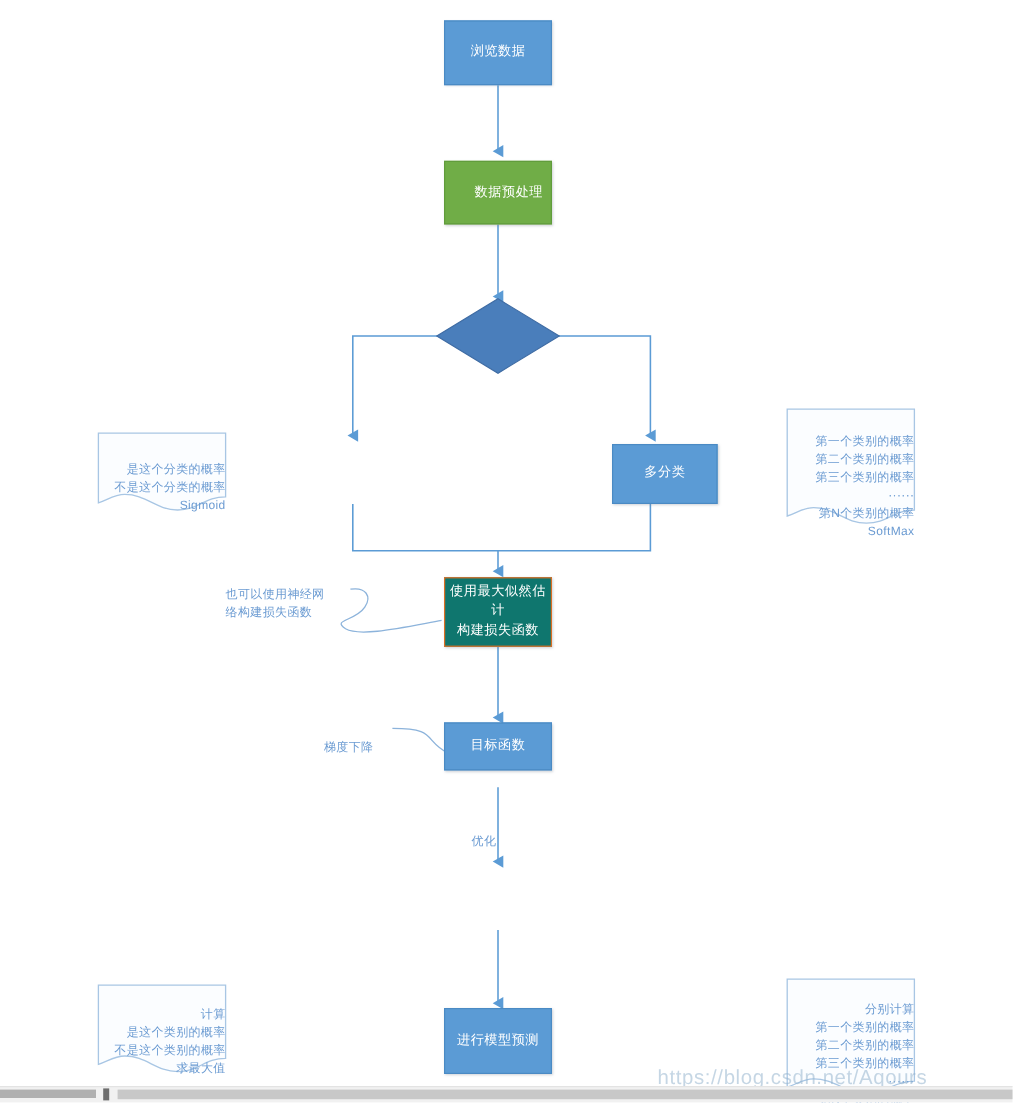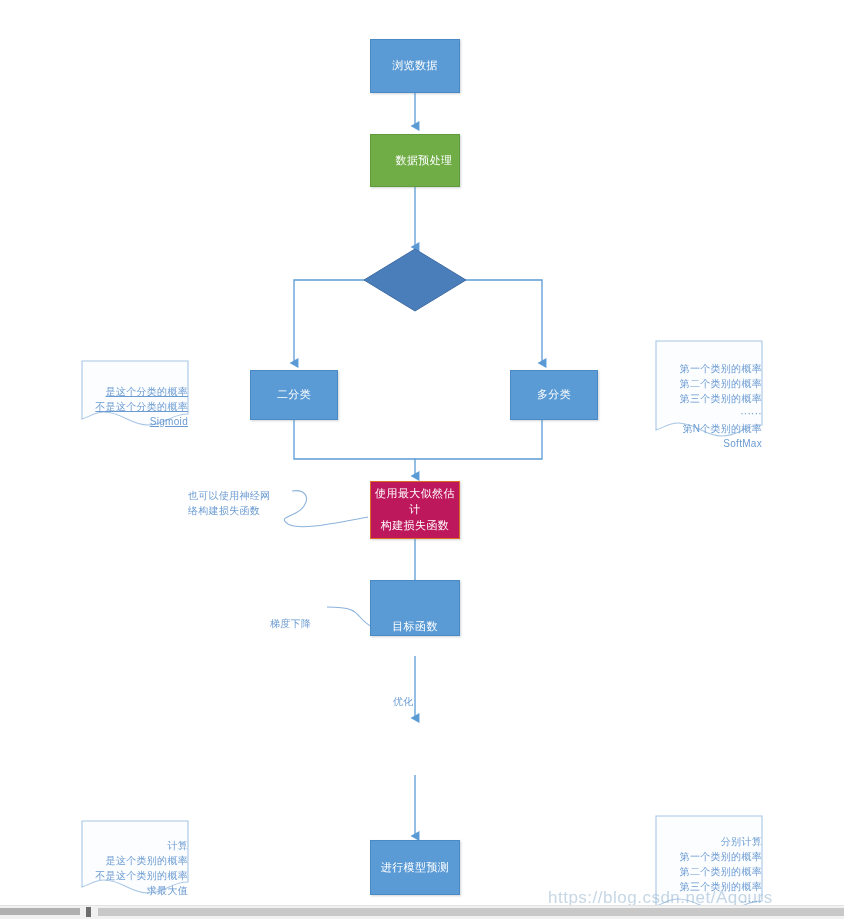--- a/index.html
+++ b/index.html
@@ -35,21 +35,21 @@
     text-align: center;
     color: #ffffff;
     font-size: 11px;
     line-height: 1.45;
     letter-spacing: 0.4px;
     box-sizing: border-box;
     box-shadow: 1px 1px 2px rgba(120,130,140,0.35);
   }
   .node.blue   { background: #5b9bd5; border: 1px solid #4a8ac4; }
   .node.green  { background: #70ad47; border: 1px solid #619c3c; padding-left: 18px; }
-  .node.orange { background: #be185d; border: 1px solid #dc6e23; }
+  .node.orange { background: #0f766e; border: 1px solid #dc6e23; }
   .node-label { display: block; white-space: pre-line; }
 
   .diamond-wrap {
     position: absolute;
     z-index: 3;
   }
   .diamond-text {
     position: absolute;
     z-index: 4;
     color: #ffffff;
@@ -166,60 +166,57 @@
       <path d="M82,361 L188,361 L188,414 C170,414 166,425 148,425 C130,425 122,412 104,412 C95,412 89,417 82,419 Z"></path>
 
       <path d="M656,341 L762,341 L762,425 C744,425 740,436 722,436 C704,436 696,423 678,423 C669,423 663,428 656,430 Z"></path>
 
       <path d="M82,821 L188,821 L188,882 C170,882 166,893 148,893 C130,893 122,880 104,880 C95,880 89,885 82,887 Z"></path>
 
       <path d="M656,816 L762,816 L762,901 C744,901 740,911 722,911 C704,911 696,899 678,899 C669,899 663,904 656,906 Z"></path>
     </g>
   </svg>
 
-  <div class="node blue" style="left:370px; top:17px; width:90px; height:54px;margin-top:22px;">
+  <div class="node blue" style="left:370px; top:17px; width:90px; height:54px;">
     <span class="node-label">浏览数据</span>
   </div>
 
   <div class="node green" style="left:370px; top:134px; width:90px; height:53px;">
     <span class="node-label">数据预处理</span>
   </div>
 
   <div class="diamond-wrap" style="left:363px; top:248px; width:104px; height:64px;">
     <svg width="104" height="64" viewBox="0 0 104 64" xmlns="http://www.w3.org/2000/svg">
       <polygon points="52,1 103,32 52,63 1,32" fill="#4a7ebb" stroke="#3f6ca4" stroke-width="1"></polygon>
     </svg>
   </div>
   <div class="diamond-text" style="left:363px; top:272px; width:104px;margin-top:41px;">
     <span>是否为多分类</span>
   </div>
 
-  <div class="node blue" style="left:250px; top:370px; width:88px; height:50px;">
-    <span class="node-label">二分类</span>
-  </div>
 
   <div class="node blue" style="left:510px; top:370px; width:88px; height:50px;">
     <span class="node-label">多分类</span>
   </div>
 
   <div class="node orange" style="left:370px; top:481px; width:90px; height:58px;">
     <span class="node-label">使用最大似然估计
 构建损失函数</span>
   </div>
 
-  <div class="node blue" style="left:370px; top:580px; width:90px; height:56px;align-items:flex-end;">
+  <div class="node blue" style="left:370px; top:602px; width:90px; height:40px;">
     <span class="node-label">目标函数</span>
   </div>
 
 
   <div class="node blue" style="left:370px; top:840px; width:90px; height:55px;">
     <span class="node-label">进行模型预测</span>
   </div>
 
-  <div class="note-text" style="left:82px; top:369px; width:106px;text-decoration:underline;">
+  <div class="note-text" style="left:82px; top:369px; width:106px;">
     <span>是这个分类的概率
 不是这个分类的概率
 Sigmoid</span>
   </div>
 
   <div class="note-text" style="left:656px; top:346px; width:106px;">
     <span>第一个类别的概率
 第二个类别的概率
 第三个类别的概率
 ······

